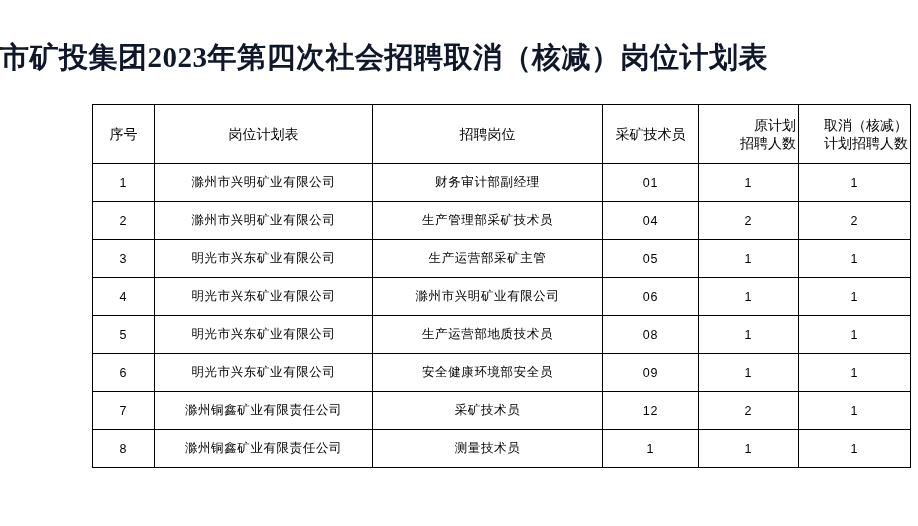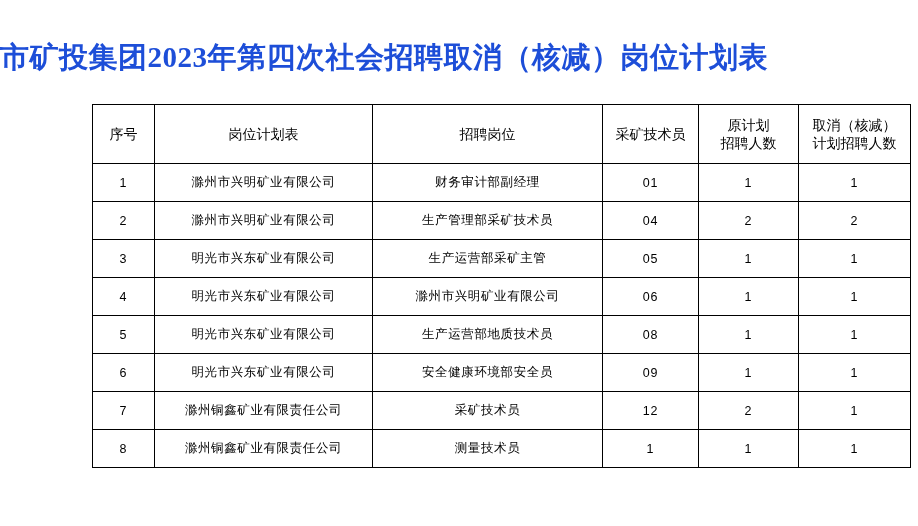--- a/index.html
+++ b/index.html
@@ -22,21 +22,21 @@
   .doc-title {
     position: absolute;
     top: 38px;
     left: 0;
     width: 762px;
     text-align: center;
     font-family: "Liberation Serif", serif;
     font-weight: bold;
     font-size: 29px;
     letter-spacing: 0.5px;
-    color: #1d4ed8;
+    color: #0f172a;
     white-space: nowrap;
   }
   .table-wrap {
     position: absolute;
     top: 104px;
     left: 50px;
     width: 818px;
     padding-left: 42px;
   }
   table.plan-table {
@@ -86,20 +86,21 @@
     font-size: 14px;
     letter-spacing: 1px;
   }
   td.total-num {
     font-weight: bold;
     font-size: 14px;
   }
   .head-two-line {
     display: block;
     line-height: 1.3;
+    text-align: right;
   }
 </style>
 </head>
 <body>
 
 <div class="page">
 
   <div class="doc-title">市矿投集团2023年第四次社会招聘取消（核减）岗位计划表</div>
 
   <div class="table-wrap">

